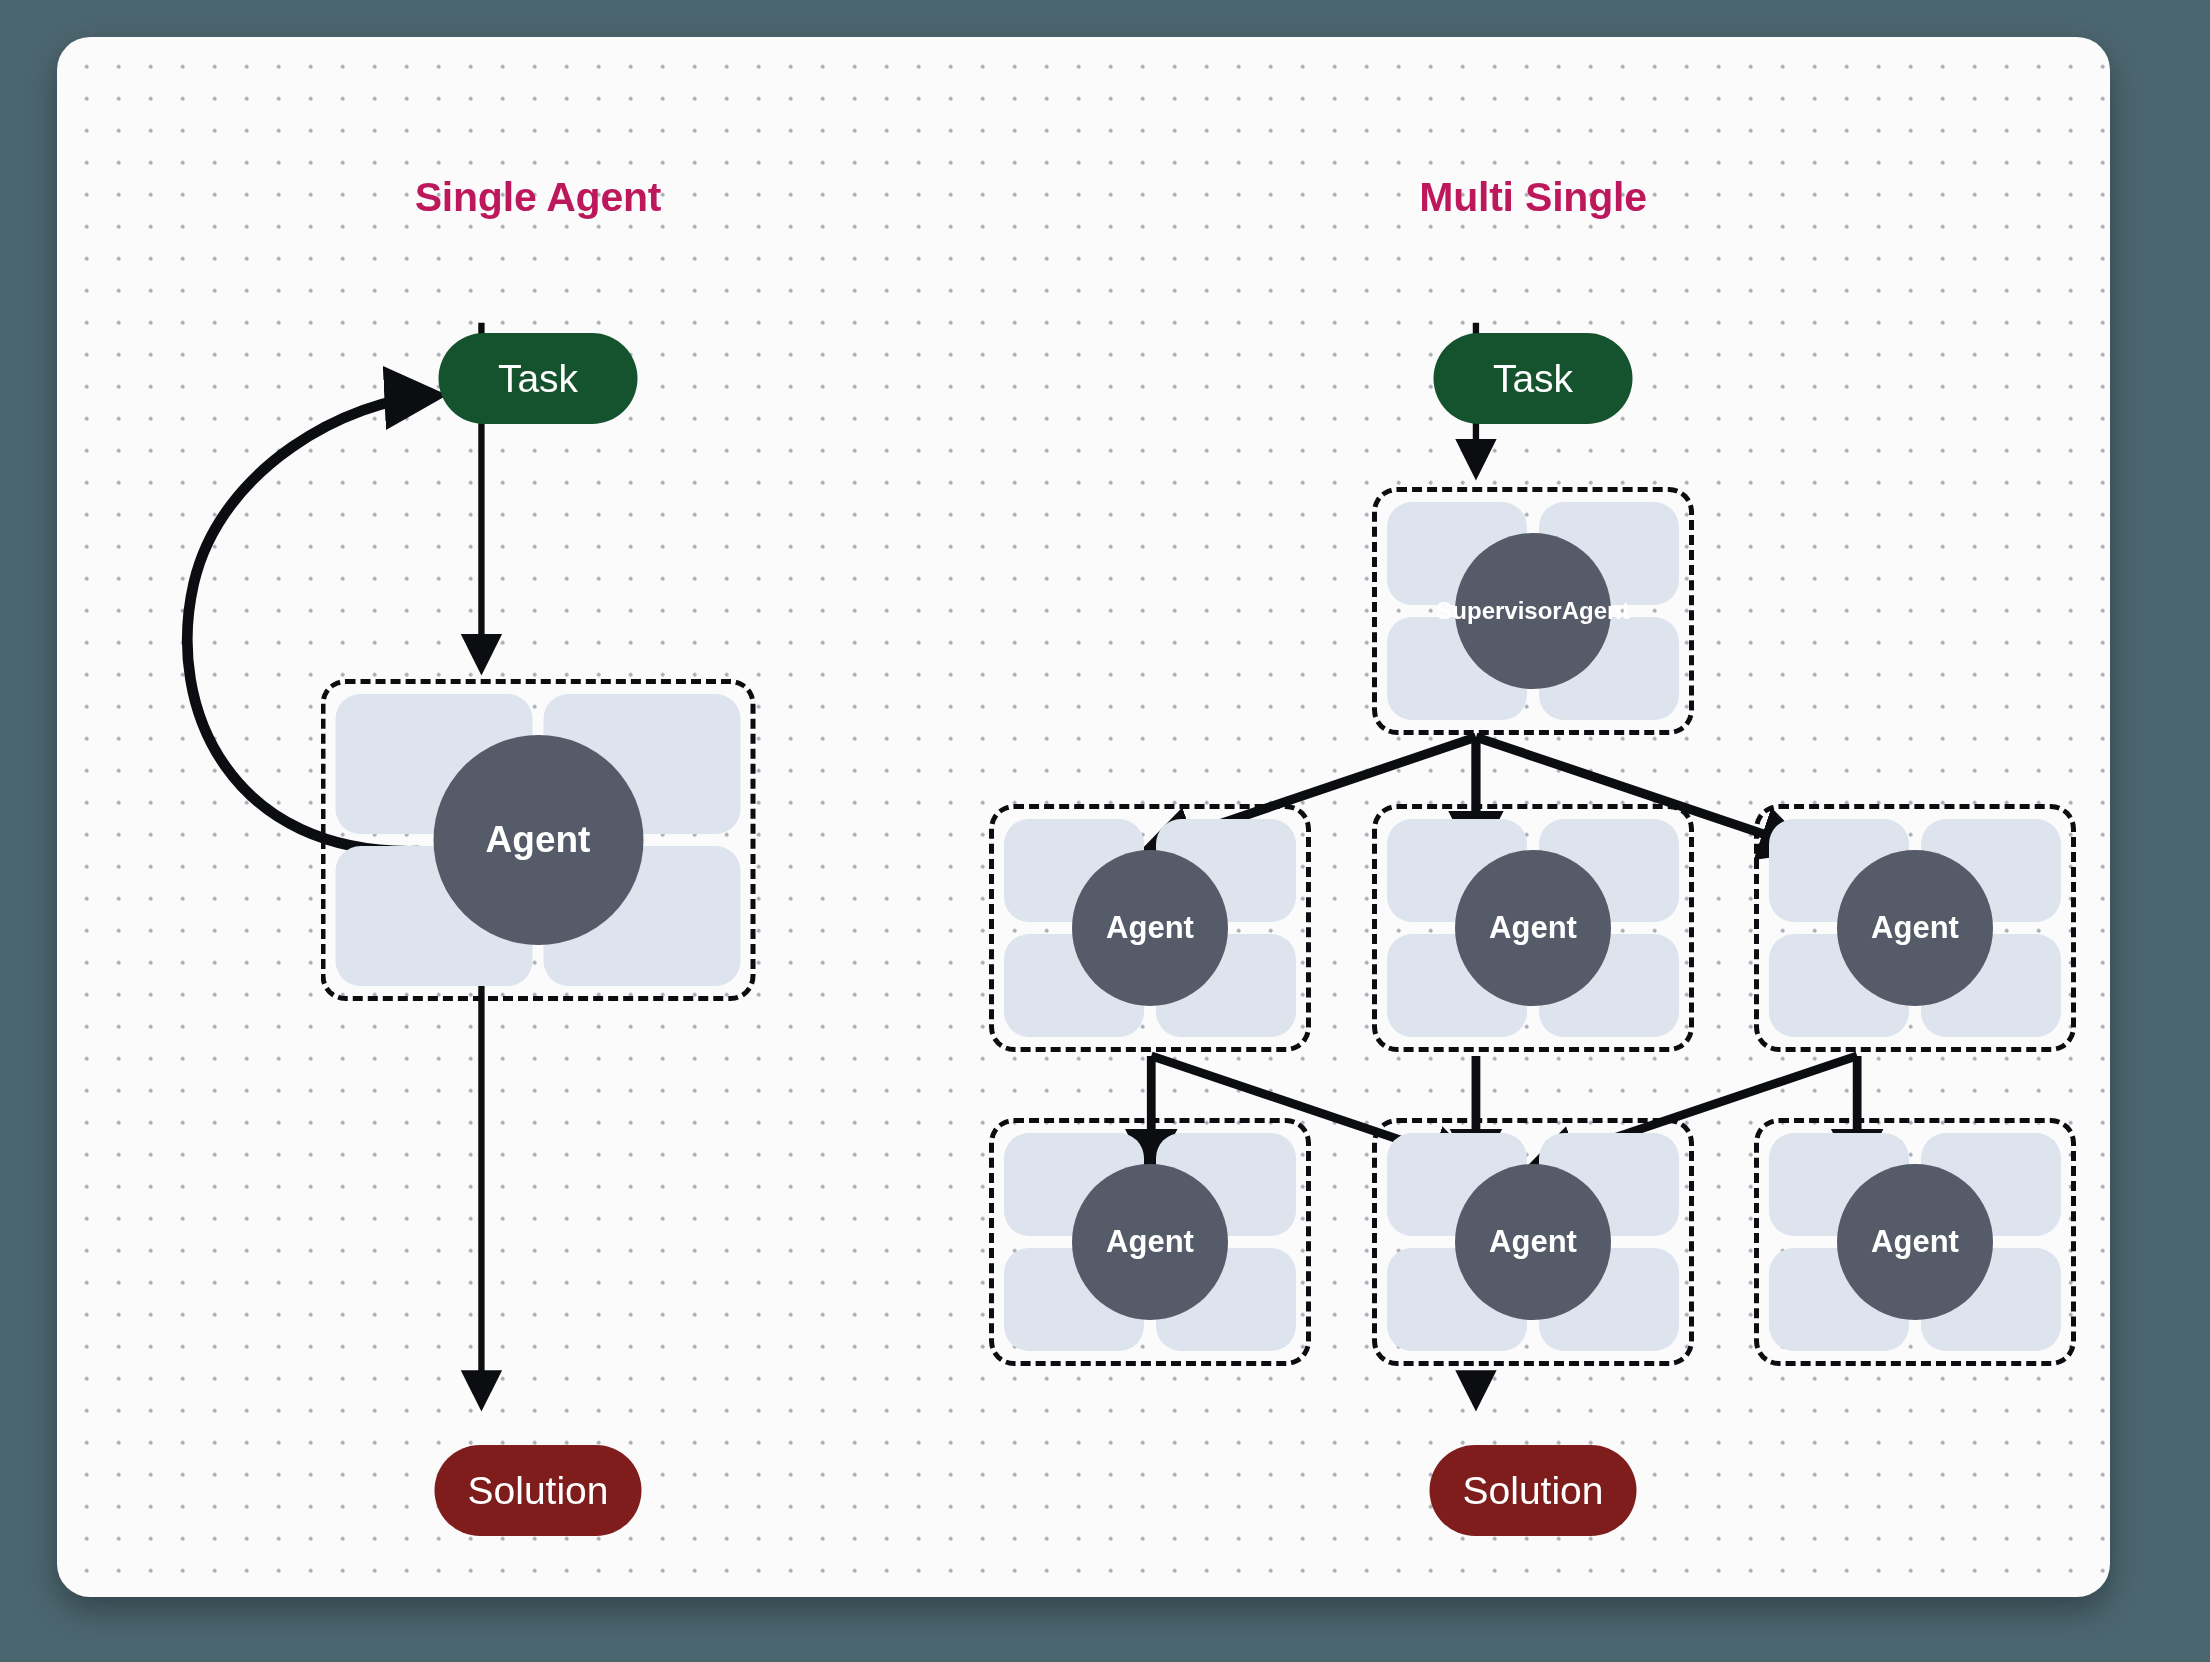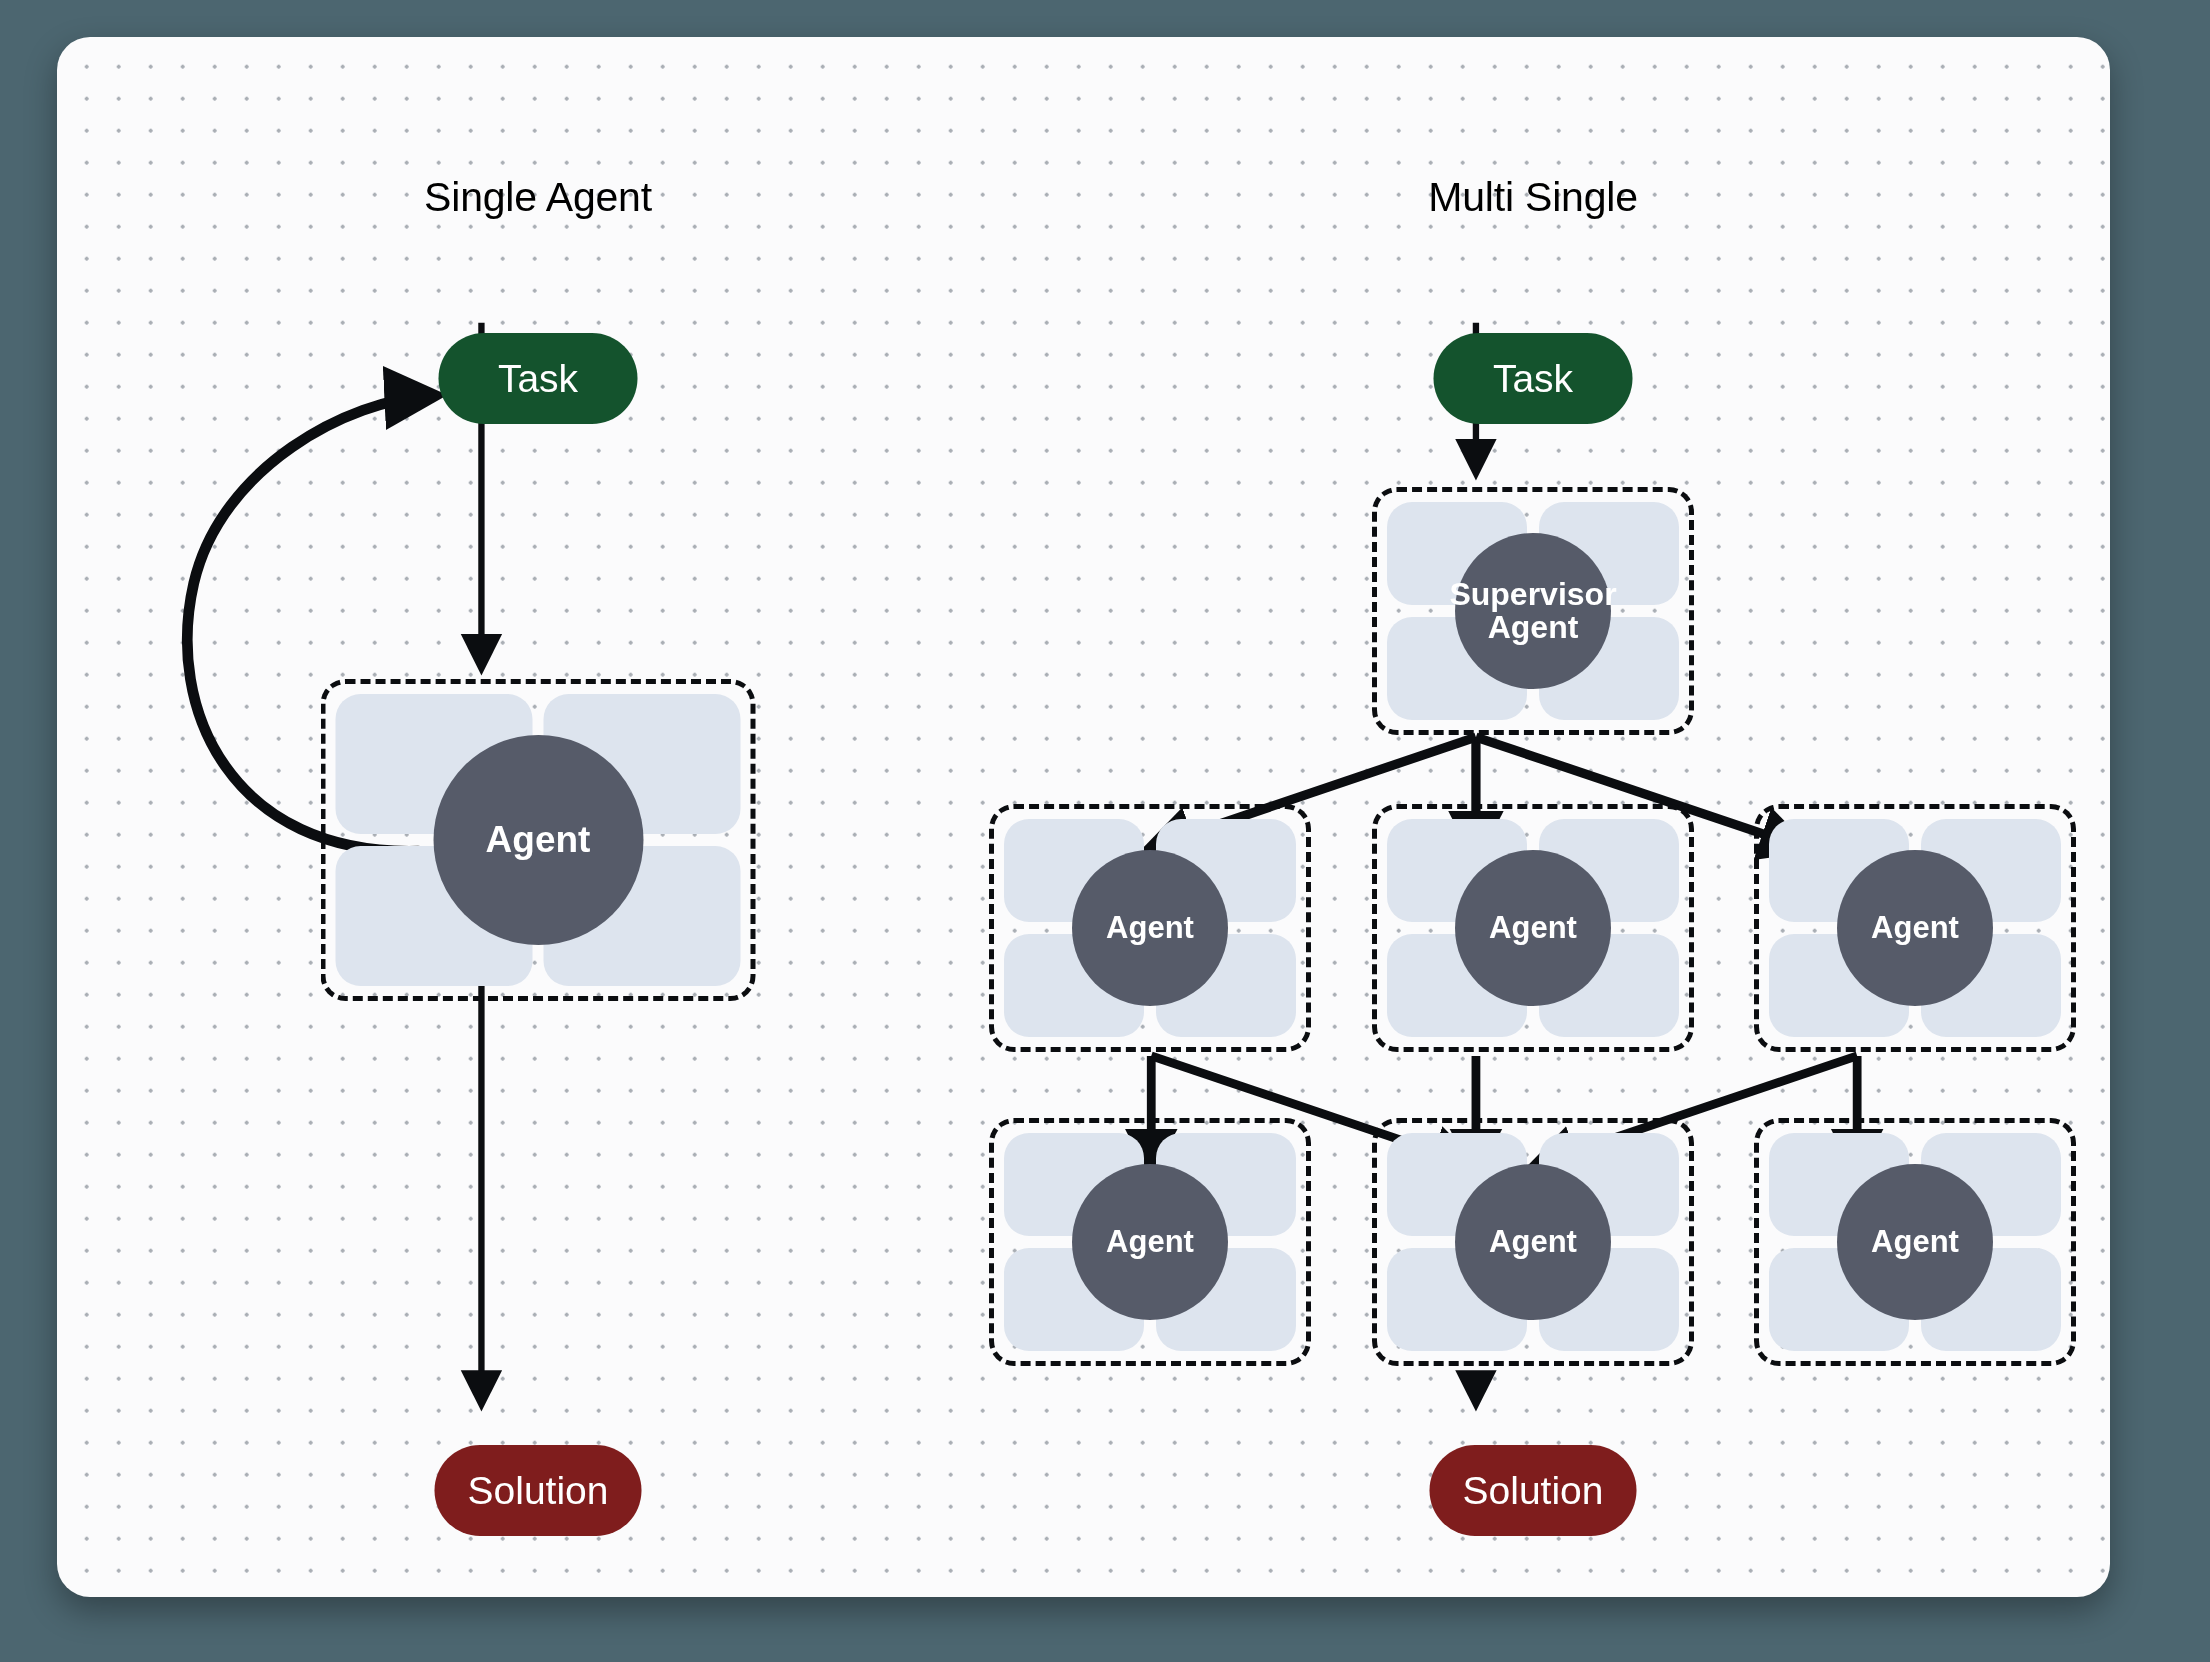--- a/index.html
+++ b/index.html
@@ -39,22 +39,22 @@
     background-size: 32px 32px;
     background-position: 13.7px 13.7px;
     opacity: 0.75;
     pointer-events: none;
   }
 
   
   .panel-title {
     position: absolute;
     font-size: 41px;
-    font-weight: normal;
-    color: #000000;
+    font-weight: bold;
+    color: #be185d;
     letter-spacing: -0.2px;
     white-space: nowrap;
     transform: translateX(-50%);
   }
 
   
   .pill {
     position: absolute;
     display: flex;
     align-items: center;
@@ -193,21 +193,21 @@
       <span>Task</span>
     </div>
 
     <div class="agent-group" style="left:1476px; top:450px; width:322px; height:248px;">
       <div class="agent-tiles">
         <div class="agent-tile"></div>
         <div class="agent-tile"></div>
         <div class="agent-tile"></div>
         <div class="agent-tile"></div>
       </div>
-      <div class="agent-circle" style="width:156px; height:156px; font-size:32px; flex-direction:column;">
+      <div class="agent-circle" style="width:156px; height:156px; font-size:24px; flex-direction:row;">
         <span>Supervisor</span>
         <span>Agent</span>
       </div>
     </div>
 
     <div class="agent-group" style="left:1093px; top:767px; width:322px; height:248px;">
       <div class="agent-tiles">
         <div class="agent-tile"></div>
         <div class="agent-tile"></div>
         <div class="agent-tile"></div>

